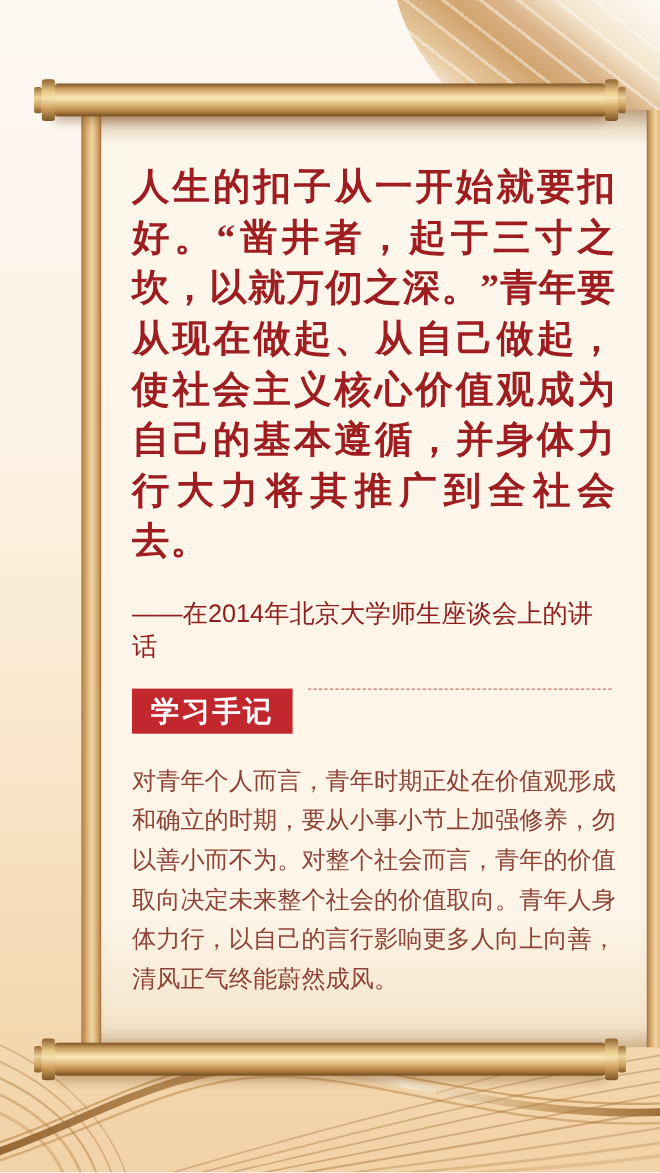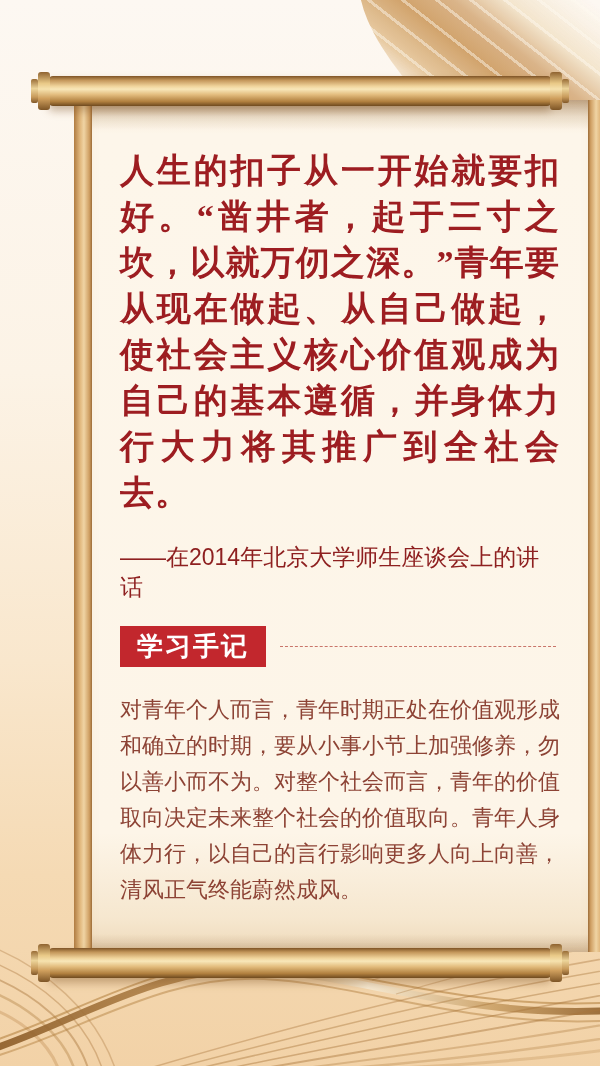--- a/index.html
+++ b/index.html
@@ -47,21 +47,21 @@
     background:linear-gradient(0deg, rgba(122,78,34,.22), rgba(122,78,34,0));}
   .strip{position:absolute;top:0;bottom:0;width:18px;z-index:4;}
   .strip-l{left:0;background:linear-gradient(90deg,#b07c42,#e2b97f 35%,#f0d4a4 55%,#cf9f63 85%,#9c6c38);}
   .strip-r{right:0;background:linear-gradient(270deg,#b07c42,#e2b97f 35%,#f0d4a4 55%,#cf9f63 85%,#9c6c38);}
 
   .content{position:absolute;left:18px;right:18px;top:0;bottom:0;padding:48px 28px 0;z-index:6;}
   .quote{margin:0;font-family:"Liberation Serif","DejaVu Serif",serif;font-weight:700;
     font-size:34px;line-height:46px;letter-spacing:1px;color:var(--quote-red,#9d1d21);
     text-align:justify;text-justify:inter-character;}
   .attribution{margin:26px 0 0;font-size:23px;line-height:30px;color:var(--attribution-red,#8e2020);}
-  .badge-row{display:flex;align-items:center;margin-top:24px;}
+  .badge-row{display:flex;align-items:flex-start;margin-top:24px;}
   .badge{background:var(--badge-bg,#c2272d);color:var(--badge-text,#fff);font-weight:700;
     font-size:26px;line-height:1;padding:7px 17px 8px;letter-spacing:2px;}
   .badge-line{flex:1;height:0;border-top:1px dashed #c9756a;margin-left:14px;margin-right:4px;}
   .note{margin:25px 0 0;font-size:22px;line-height:36px;color:var(--note-text,#8d4335);
     text-align:justify;text-justify:inter-character;}
 </style>
 </head>
 <body>
 
 <div class="stage">

